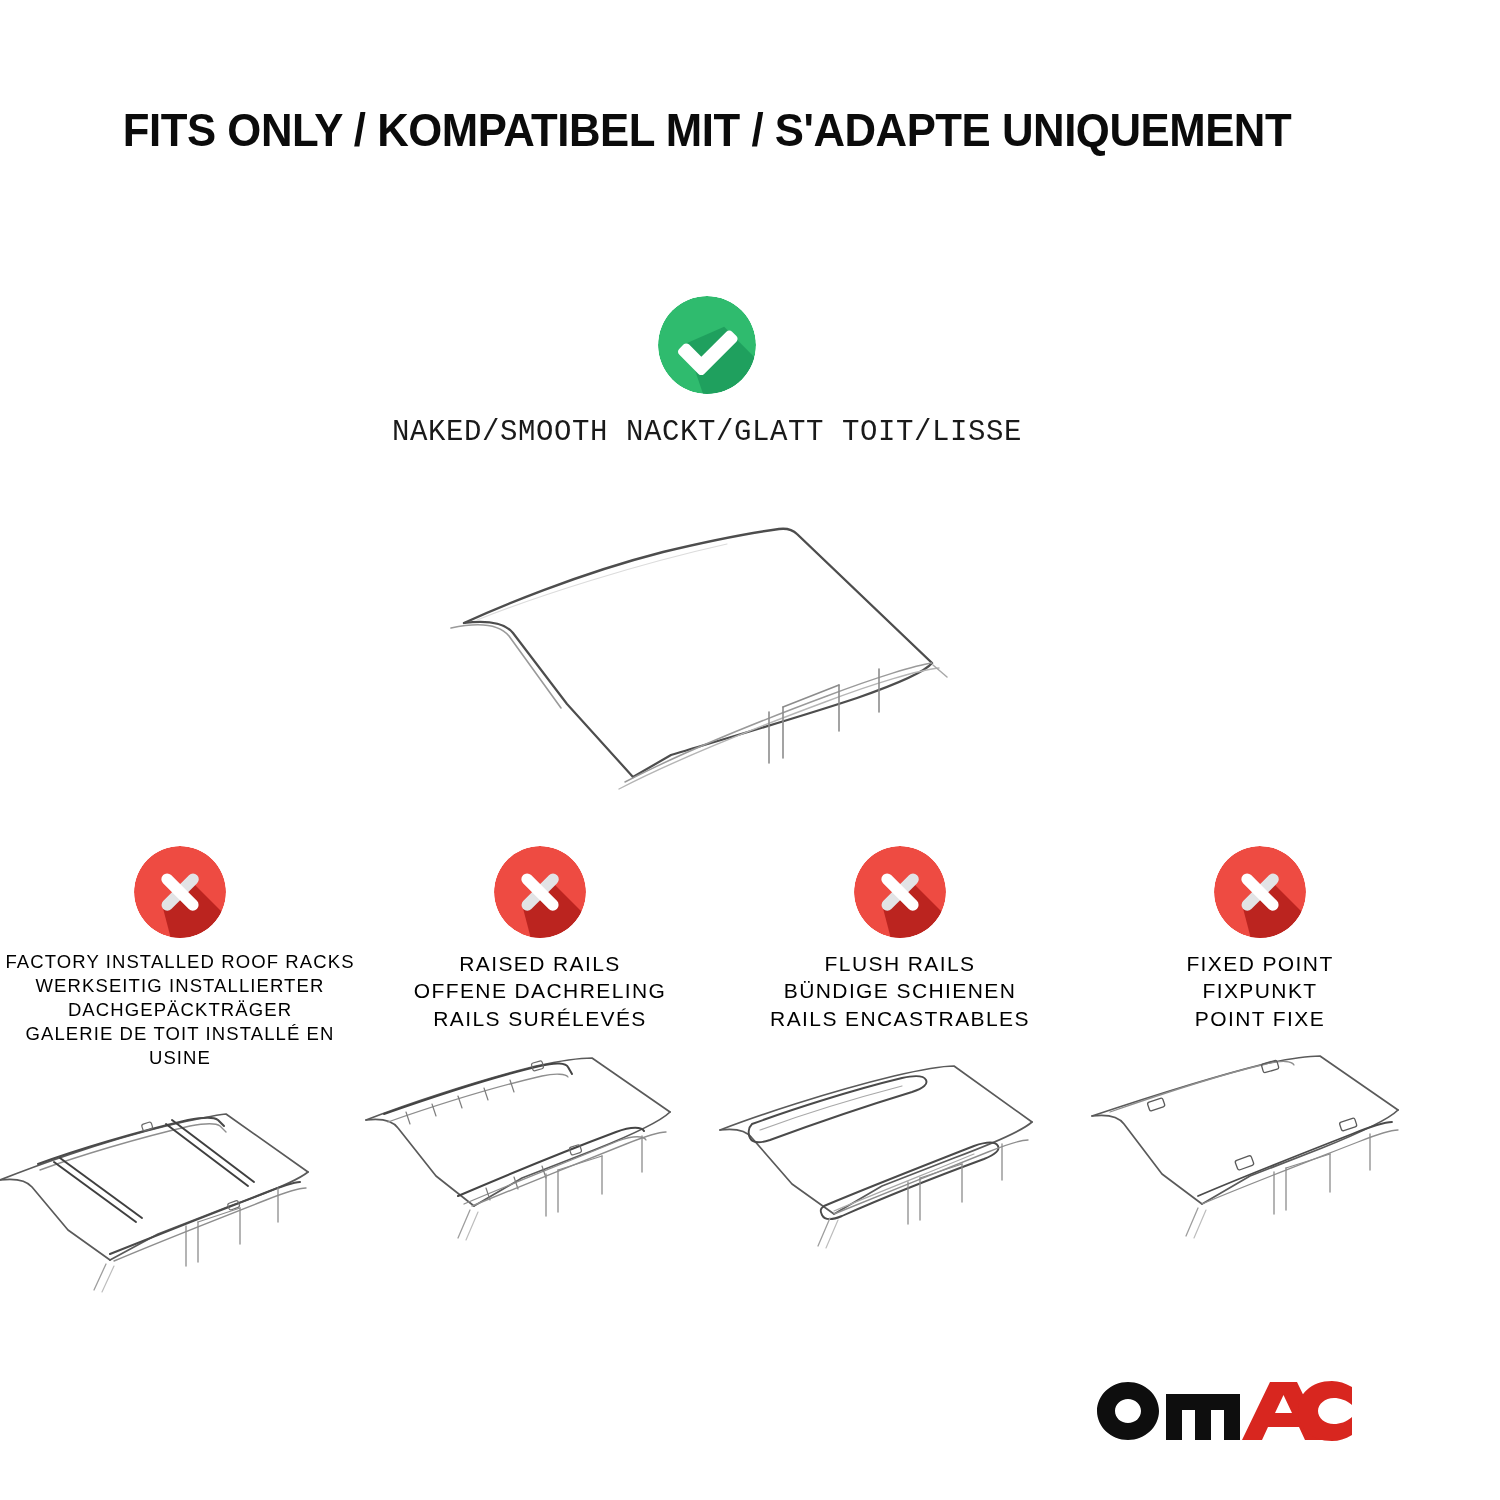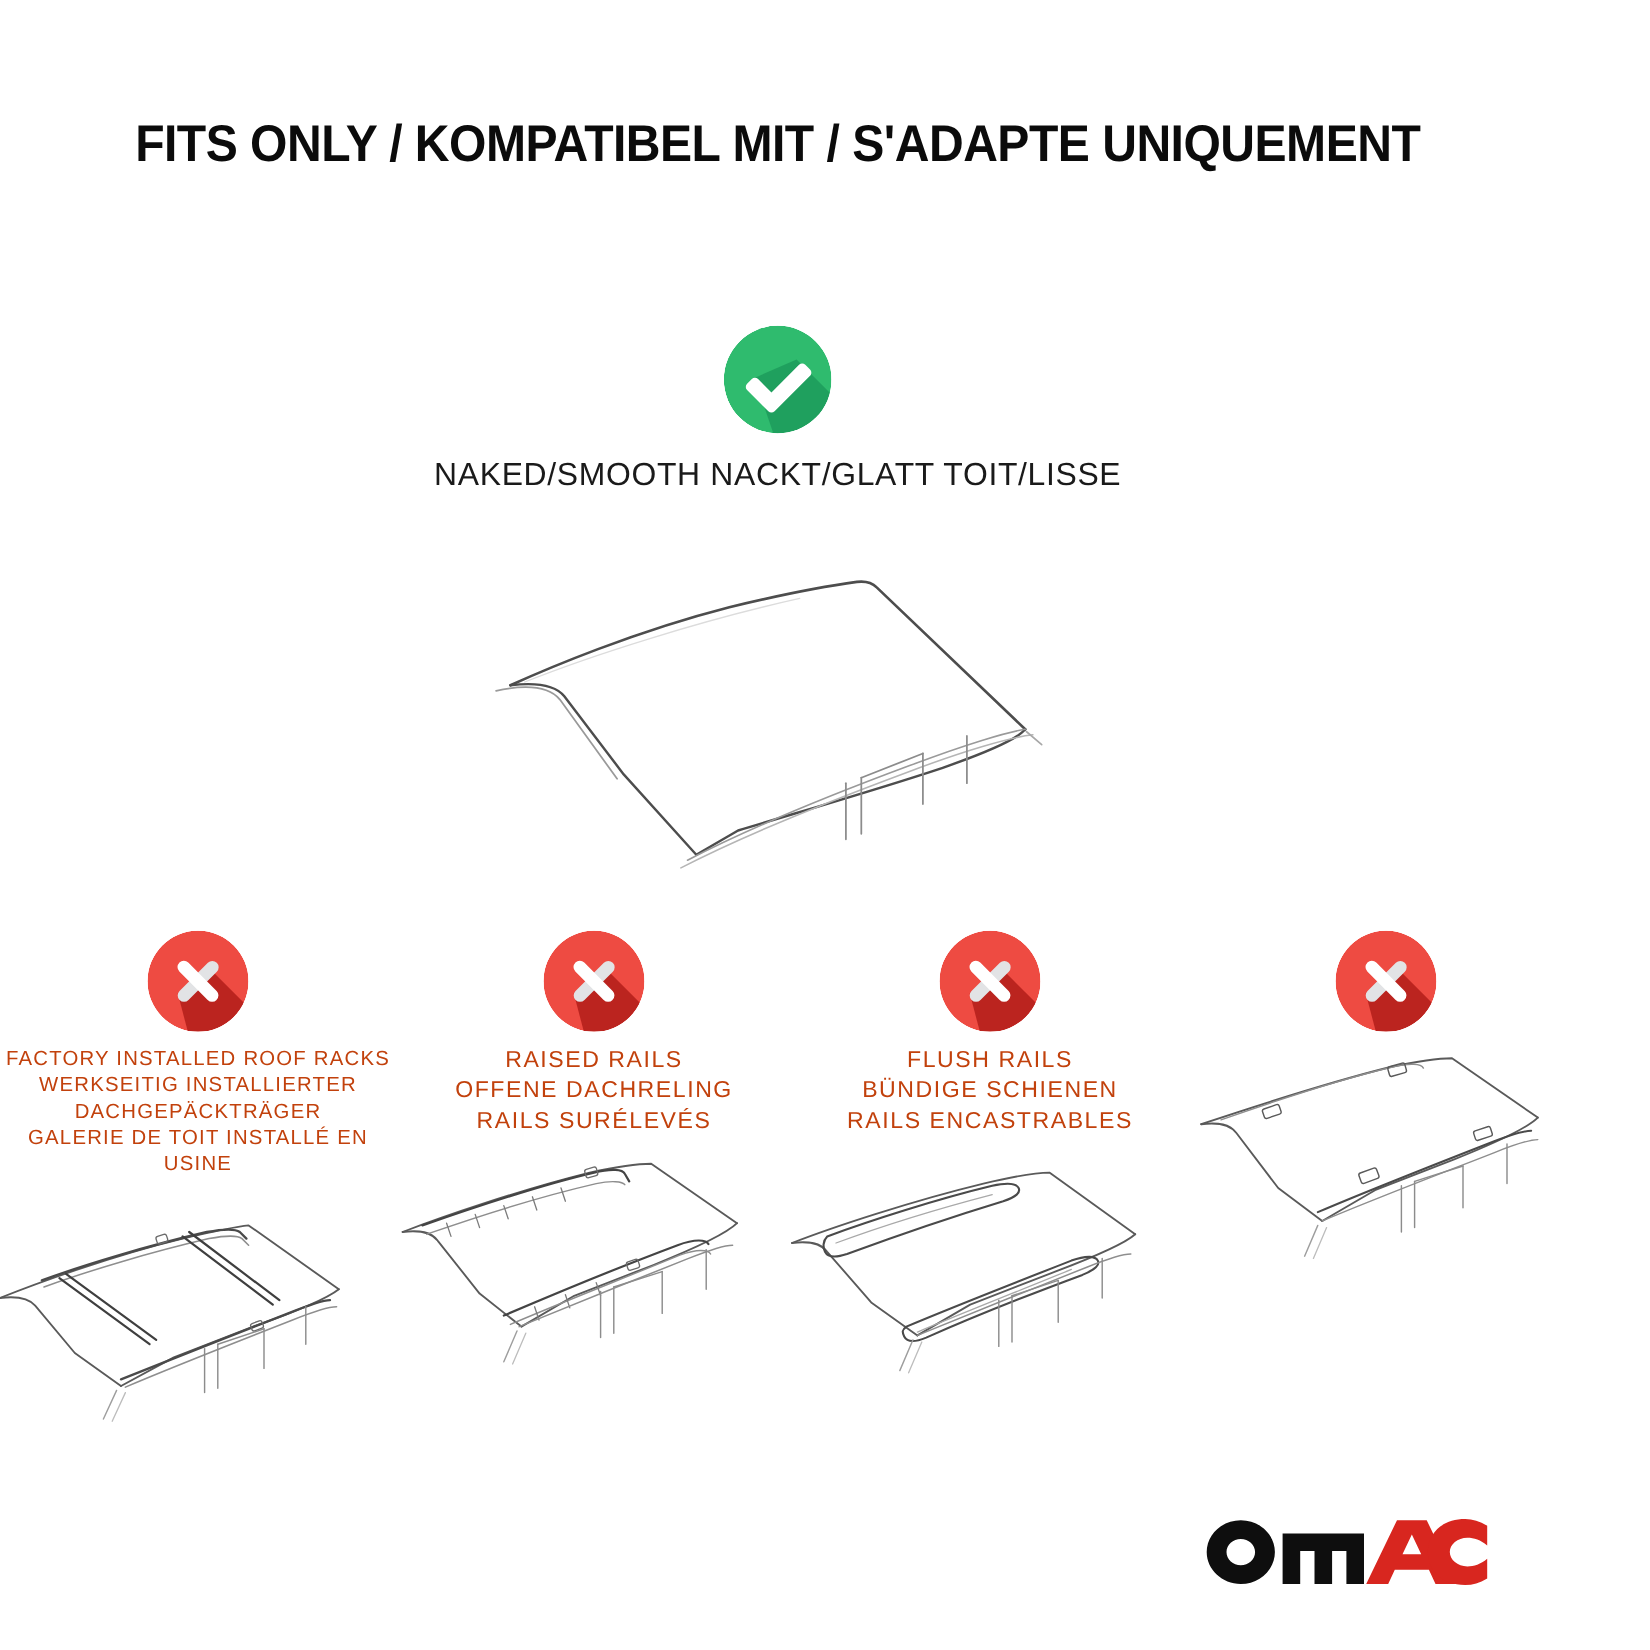--- a/index.html
+++ b/index.html
@@ -44,20 +44,21 @@
   }
   .badge svg{display:block;width:100%;height:100%;}
 
   .approved-label{
     margin-top:20px;
     font-size:29px;
     line-height:1.30;
     letter-spacing:0.6px;
     color:#1a1a1a;
     font-weight:400;
+    font-family:Liberation Mono, monospace;
   }
 
   .hero-art{
     position:absolute;
     left:50%;top:512px;
     transform:translateX(-50%);
     width:560px;height:300px;
   }
   .hero-art svg{display:block;width:100%;height:100%;}
 
@@ -79,21 +80,21 @@
     border-radius:50%;
     overflow:hidden;
   }
   .col-badge svg{display:block;width:100%;height:100%;}
 
   .col-label{
     margin-top:12px;
     font-size:21px;
     line-height:1.30;
     letter-spacing:1.4px;
-    color:#c2410c;
+    color:#000000;
     white-space:pre-line;
     font-weight:400;
   }
   .col-label.small{
     font-size:18.5px;
     letter-spacing:1.1px;
   }
 
   .col-art{
     margin-top:14px;
@@ -353,20 +354,23 @@
           <g clip-path="url(#clipX4)">
             <circle cx="50" cy="50" r="50" fill="#EE4B42"></circle>
             <path d="M62 38 L100 76 L100 100 L40 100 L30 62 Z" fill="#B5201C" opacity="0.9"></path>
             <g transform="rotate(45 50 50)">
               <rect x="44" y="24" width="12.5" height="52" rx="6.2" fill="#E2E3E5"></rect>
               <rect x="24" y="43.8" width="52" height="12.5" rx="6.2" fill="#FFFFFF"></rect>
             </g>
           </g>
         </svg>
       </div>
+      <div class="col-label">FIXED POINT
+FIXPUNKT
+POINT FIXE</div>
       <div class="col-art">
         <svg viewBox="0 0 360 210" xmlns="http://www.w3.org/2000/svg" fill="none" stroke="#5a5a5a" stroke-width="1.7" stroke-linecap="round" stroke-linejoin="round">
           <path d="M8 66 C44 54 116 30 180 14 C208 8 226 6 236 6 L314 60"></path>
           <path d="M314 60 C304 70 278 82 238 98 L166 126 L118 154"></path>
           <path d="M8 66 C24 64 34 66 40 74 L78 124 L118 154"></path>
 
           <path d="M26 62 C66 48 130 26 182 14 C198 10 208 11 210 15" stroke="#8e8e8e" stroke-width="1.3"></path>
 
           <path d="M114 146 C156 128 222 102 268 84 C288 76 300 72 308 72" stroke="#4a4a4a" stroke-width="1.8"></path>
           <path d="M118 154 C160 136 228 110 274 92 C294 84 306 80 314 80" stroke="#8e8e8e" stroke-width="1.3"></path>

